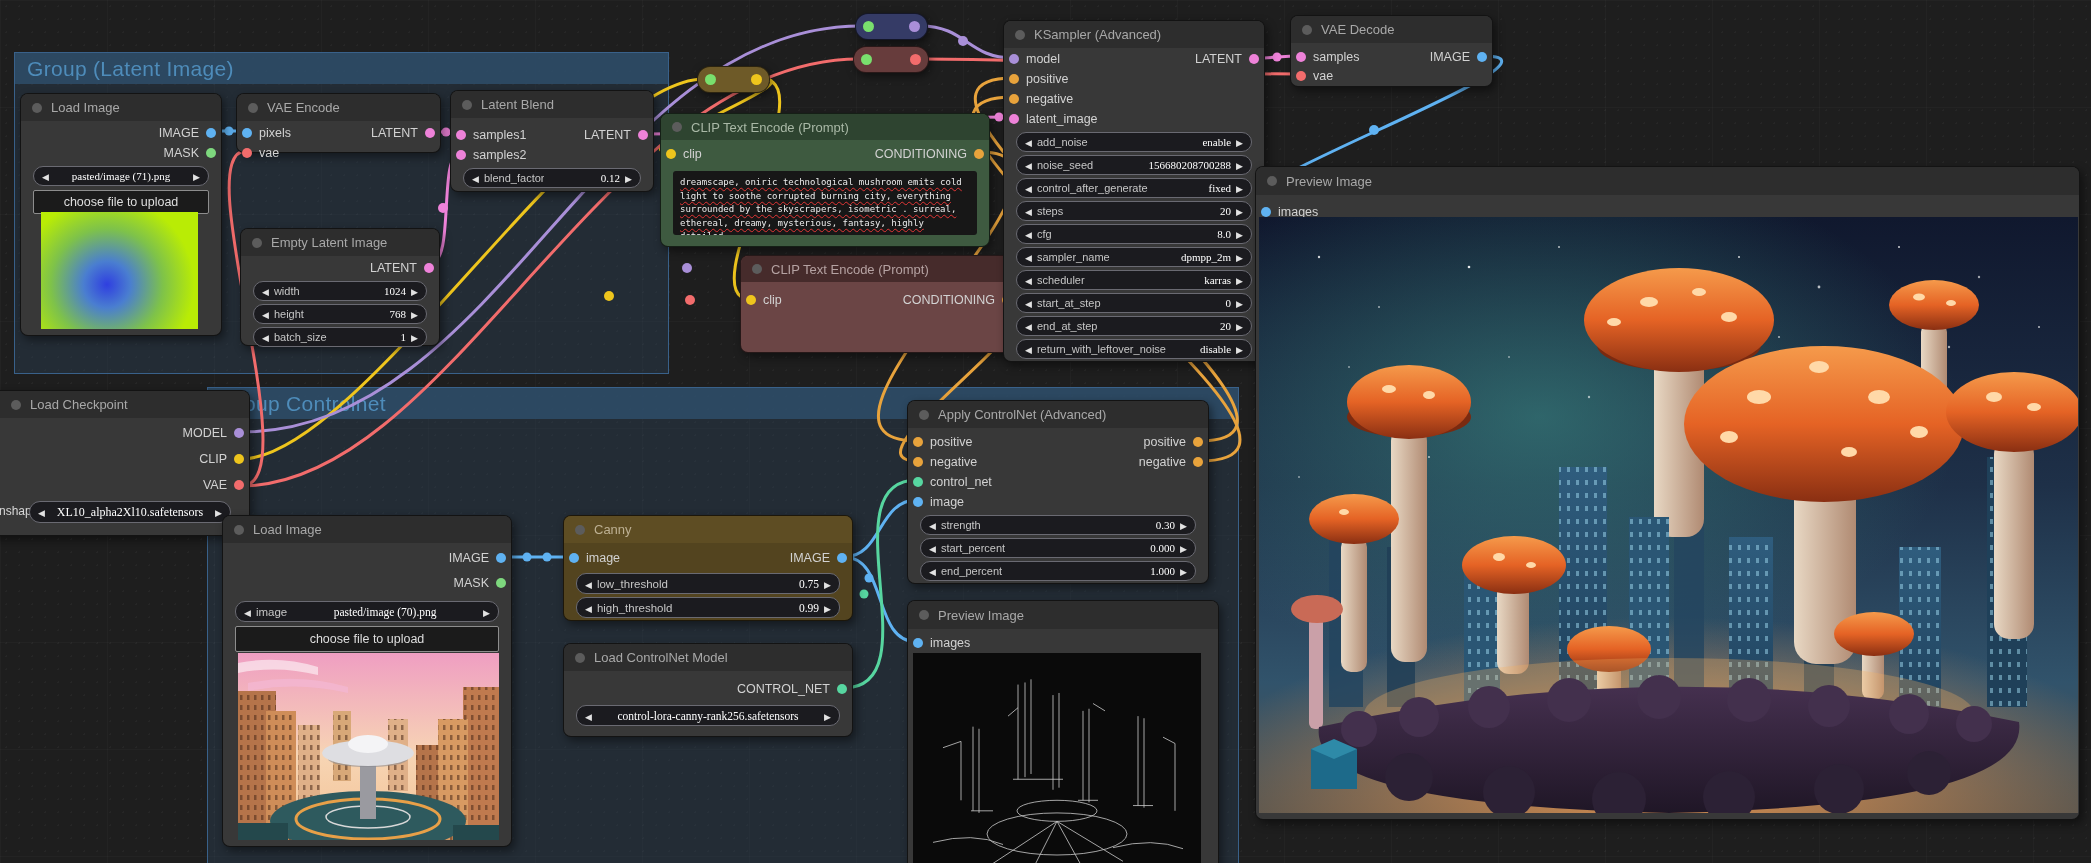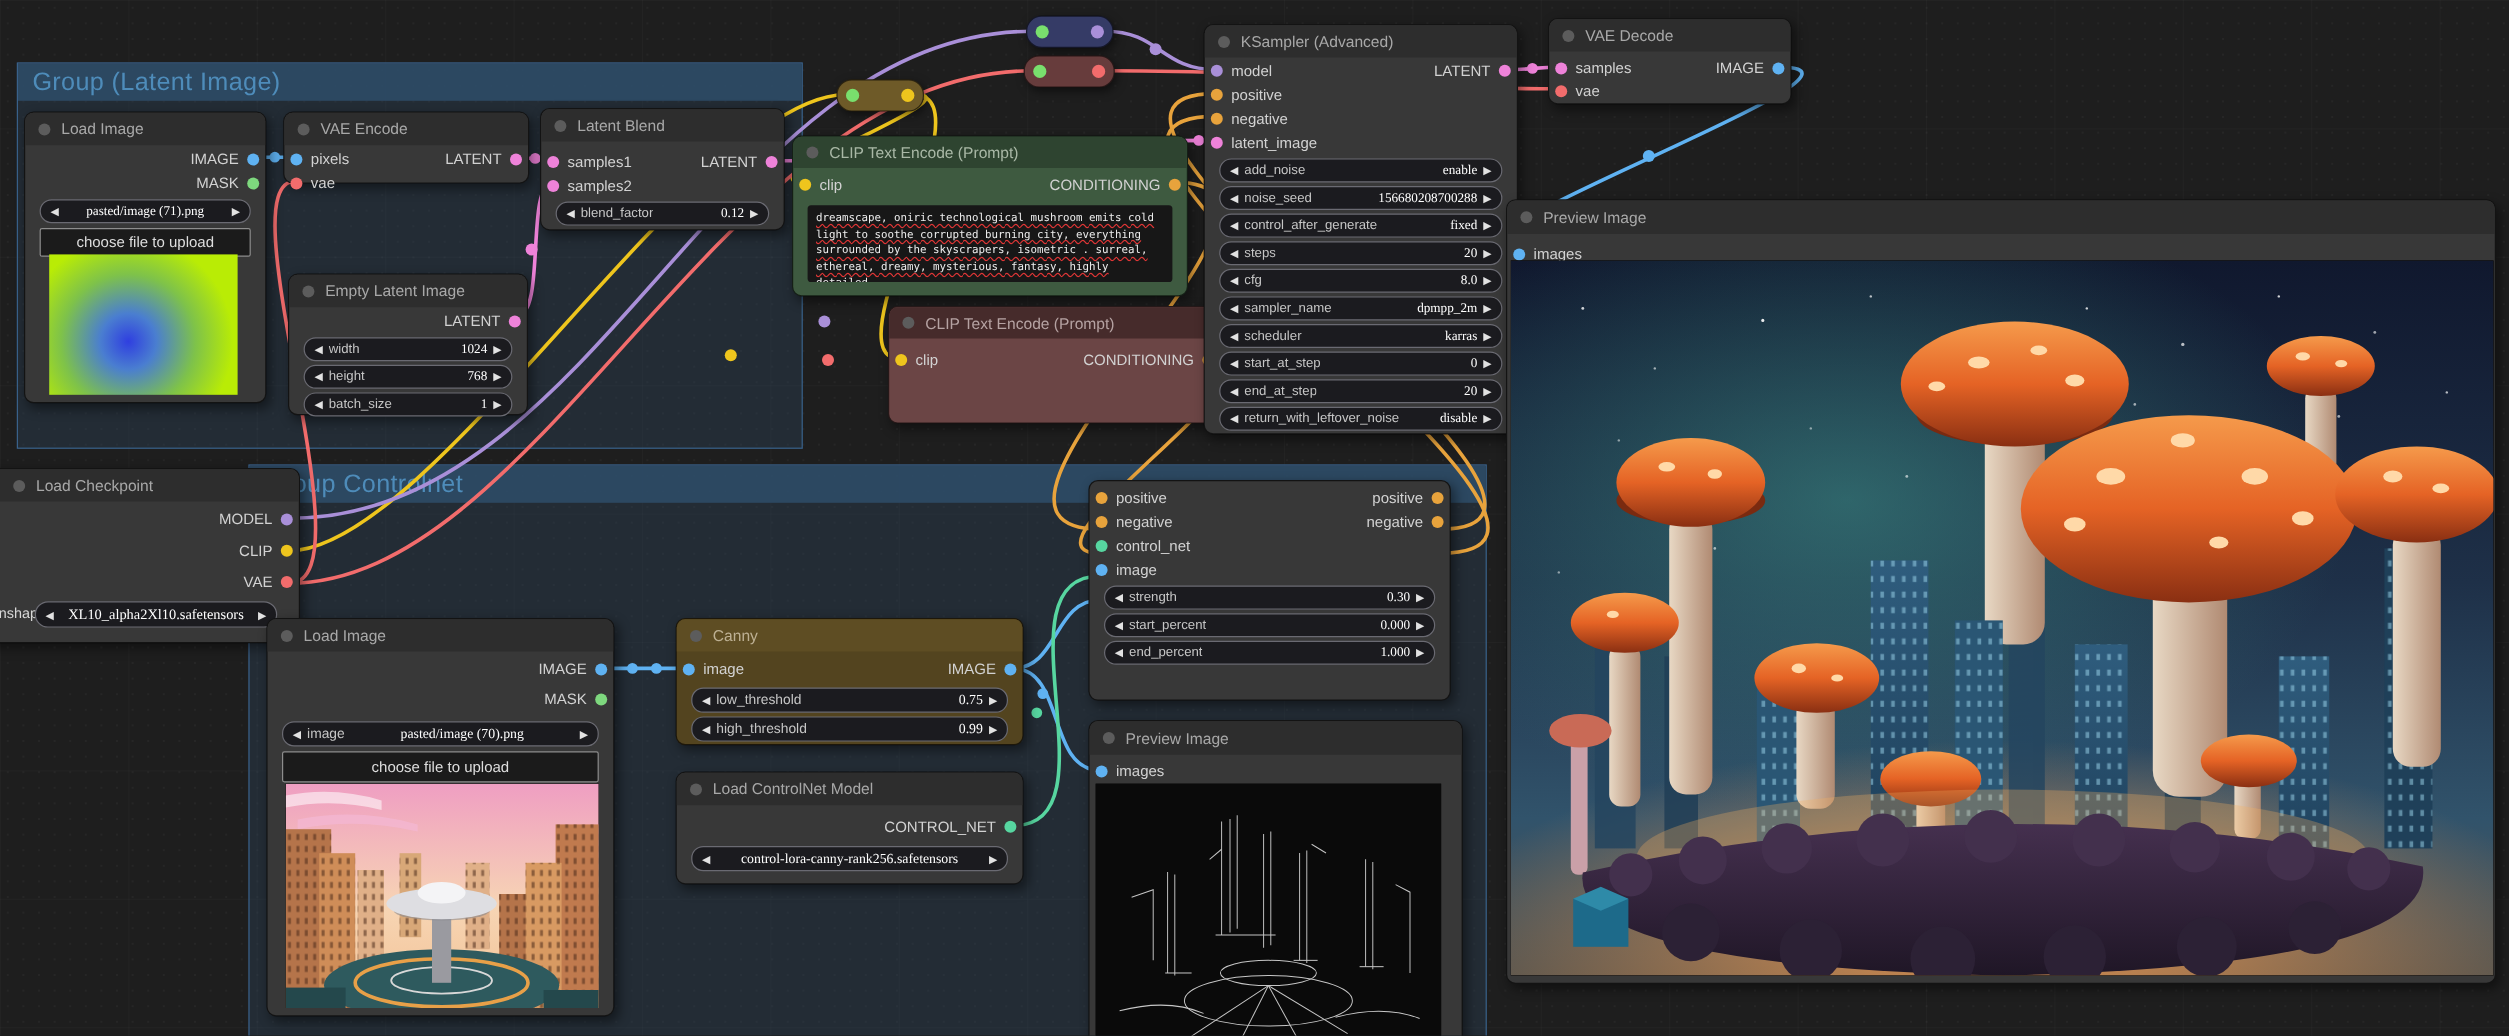--- a/index.html
+++ b/index.html
@@ -739,20 +739,24 @@
       </div>
   </div>
   <div class="pill" style="height:21px;font-size:11.5px;">
       <span class="arr-l"></span>
       <span class="val center">control-lora-canny-rank256.safetensors</span>
       <span class="arr-r"></span>
     </div>
 </div>
 
 <div class="node" style="left:907px;top:400px;width:302px;height:184px;">
+  <div class="ntitle">
+      <span class="tdot"></span>
+      <span>Apply ControlNet (Advanced)</span>
+    </div>
   <div class="rows" style="padding-top:4px;">
     <div class="row dual">
       <span class="slot">
           <i class="dot d-cond"></i>
           <span class="slabel">positive</span>
         </span>
       <span class="slot">
           <span class="slabel">positive</span>
           <i class="dot d-cond"></i>
         </span>

